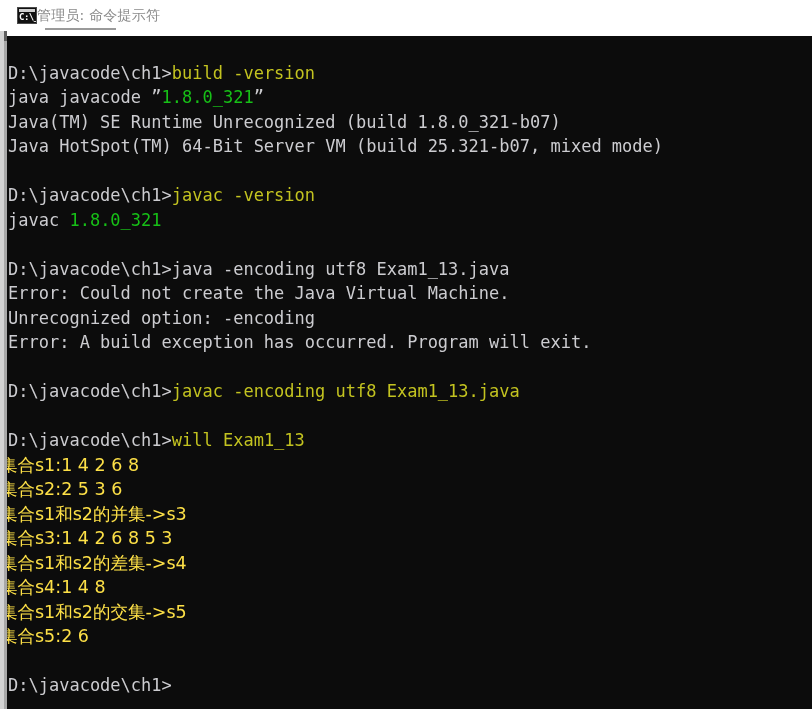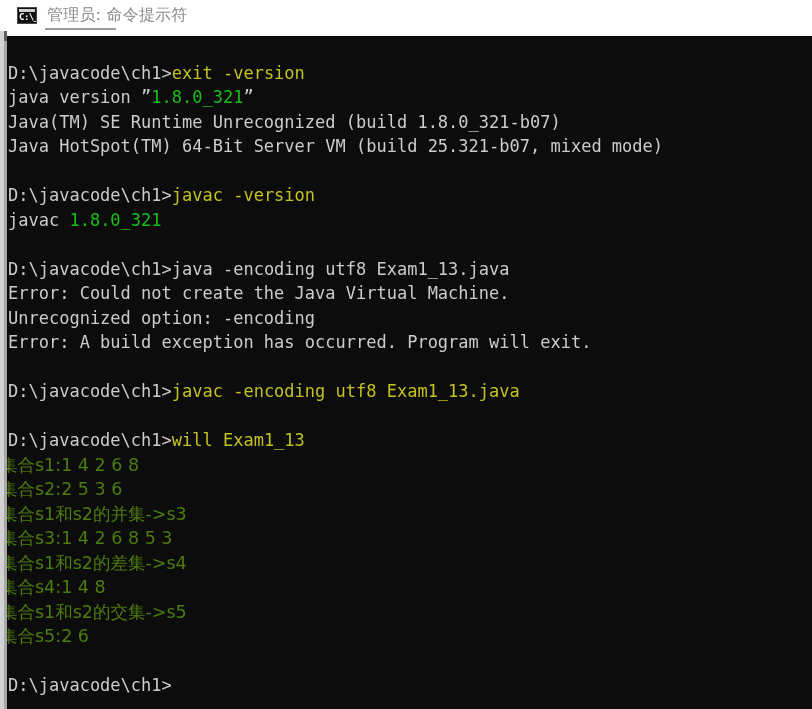--- a/index.html
+++ b/index.html
@@ -68,23 +68,23 @@
     font-family: "DejaVu Sans Mono", monospace;
     font-size: 9px;
     font-weight: bold;
     line-height: 10px;
     color: #ffffff;
     letter-spacing: -0.5px;
     white-space: nowrap;
   }
 
   .title-text {
-    margin-left: 10px;
+    margin-left: 0;
     font-family: "DejaVu Sans", sans-serif;
-    font-size: 16px;
+    font-size: 14px;
     color: #8a8a8a;
     white-space: nowrap;
     letter-spacing: 0.2px;
   }
 
   
   .left-border {
     position: absolute;
     left: 0; top: 31px;
     width: 7px;
@@ -142,21 +142,21 @@
     font-size: 17.5px;
     letter-spacing: 0px;
     margin-left: -8px;
   }
 
   .seg { white-space: pre; margin-top: 44px; }
   .seg.prompt { color: #ccccd0; }
   .seg.cmd    { color: #c3c320; }
   .seg.val    { color: #17c017; }
   .seg.out    { color: #ccccd0; }
-  .seg.green  { color: #4d7c0f; }
+  .seg.green  { color: #fde047; }
 </style>
 </head>
 <body>
 
 <div class="window">
 
   <div class="titlebar">
     <div class="cmd-icon">
       <div class="bar"></div>
       <div class="prompt-txt">C:\_</div>
@@ -165,22 +165,22 @@
   </div>
   <div class="title-underline"></div>
 
   <div class="left-border"></div>
   <div class="left-border-inner"></div>
   <div class="corner-tab"></div>
 
   <div class="console">
     <div class="console-lines" id="console-lines">
         <div class="line blank">&nbsp;</div>
-        <div class="line"><span class="seg prompt">D:\javacode\ch1&gt;</span><span class="seg cmd">exit -version</span></div>
-        <div class="line"><span class="seg out">java version </span><span class="seg out">”</span><span class="seg val">1.8.0_321</span><span class="seg out">”</span></div>
+        <div class="line"><span class="seg prompt">D:\javacode\ch1&gt;</span><span class="seg cmd">build -version</span></div>
+        <div class="line"><span class="seg out">java javacode </span><span class="seg out">”</span><span class="seg val">1.8.0_321</span><span class="seg out">”</span></div>
         <div class="line"><span class="seg out">Java(TM) SE Runtime Unrecognized (build 1.8.0_321-b07)</span></div>
         <div class="line"><span class="seg out">Java HotSpot(TM) 64-Bit Server VM (build 25.321-b07, mixed mode)</span></div>
         <div class="line blank">&nbsp;</div>
         <div class="line"><span class="seg prompt">D:\javacode\ch1&gt;</span><span class="seg cmd">javac -version</span></div>
         <div class="line"><span class="seg out">javac </span><span class="seg val">1.8.0_321</span></div>
         <div class="line blank">&nbsp;</div>
         <div class="line"><span class="seg prompt">D:\javacode\ch1&gt;</span><span class="seg out">java -encoding utf8 Exam1_13.java</span></div>
         <div class="line"><span class="seg out">Error: Could not create the Java Virtual Machine.</span></div>
         <div class="line"><span class="seg out">Unrecognized option: -encoding</span></div>
         <div class="line"><span class="seg out">Error: A build exception has occurred. Program will exit.</span></div>

